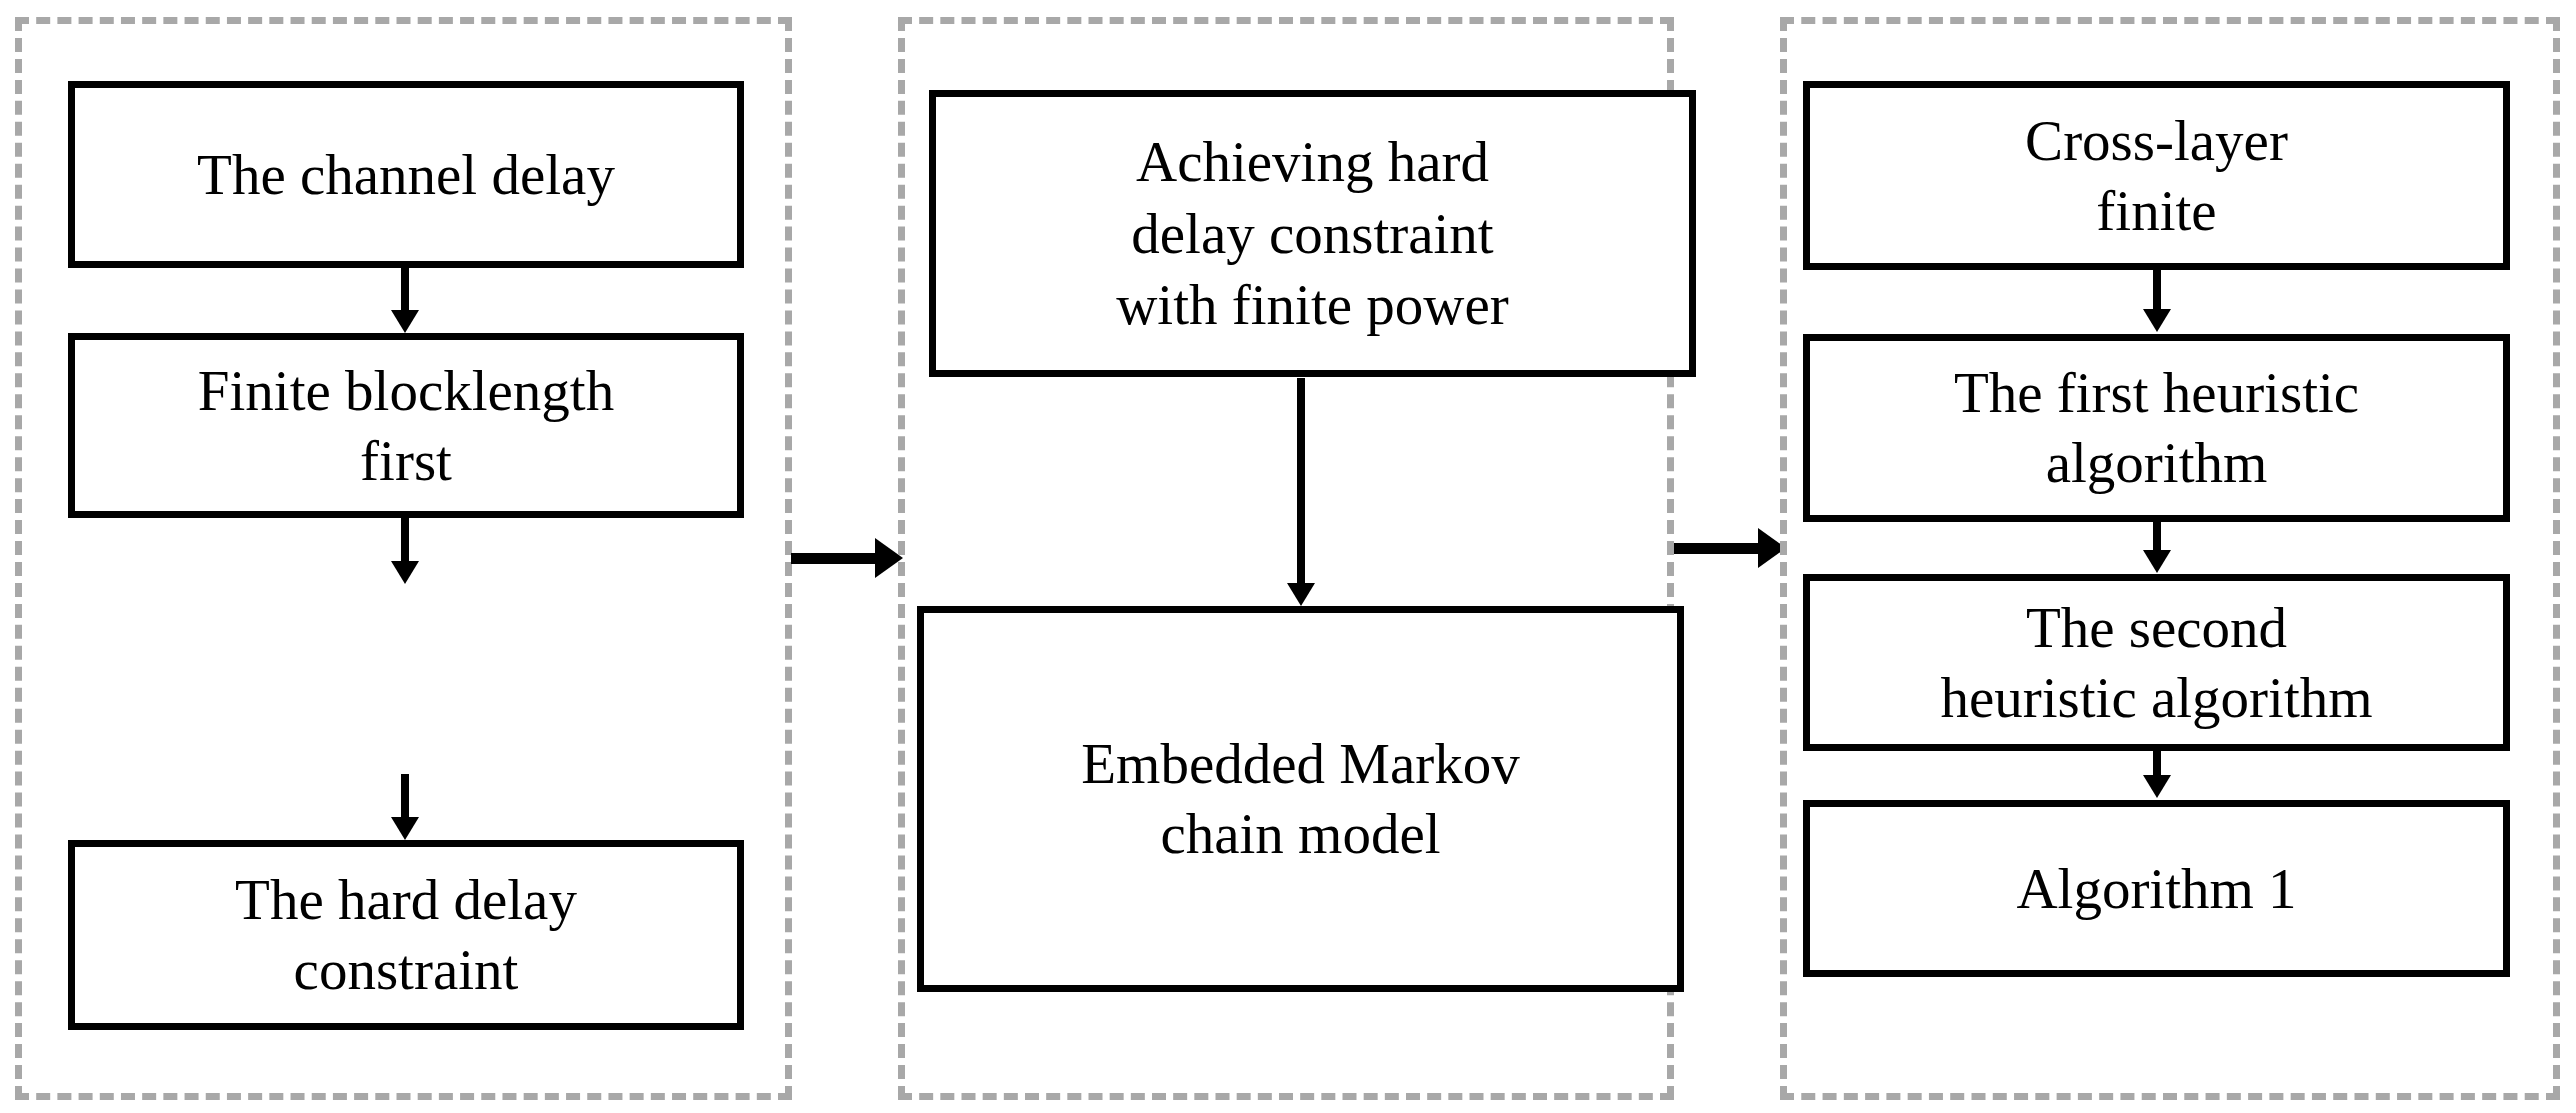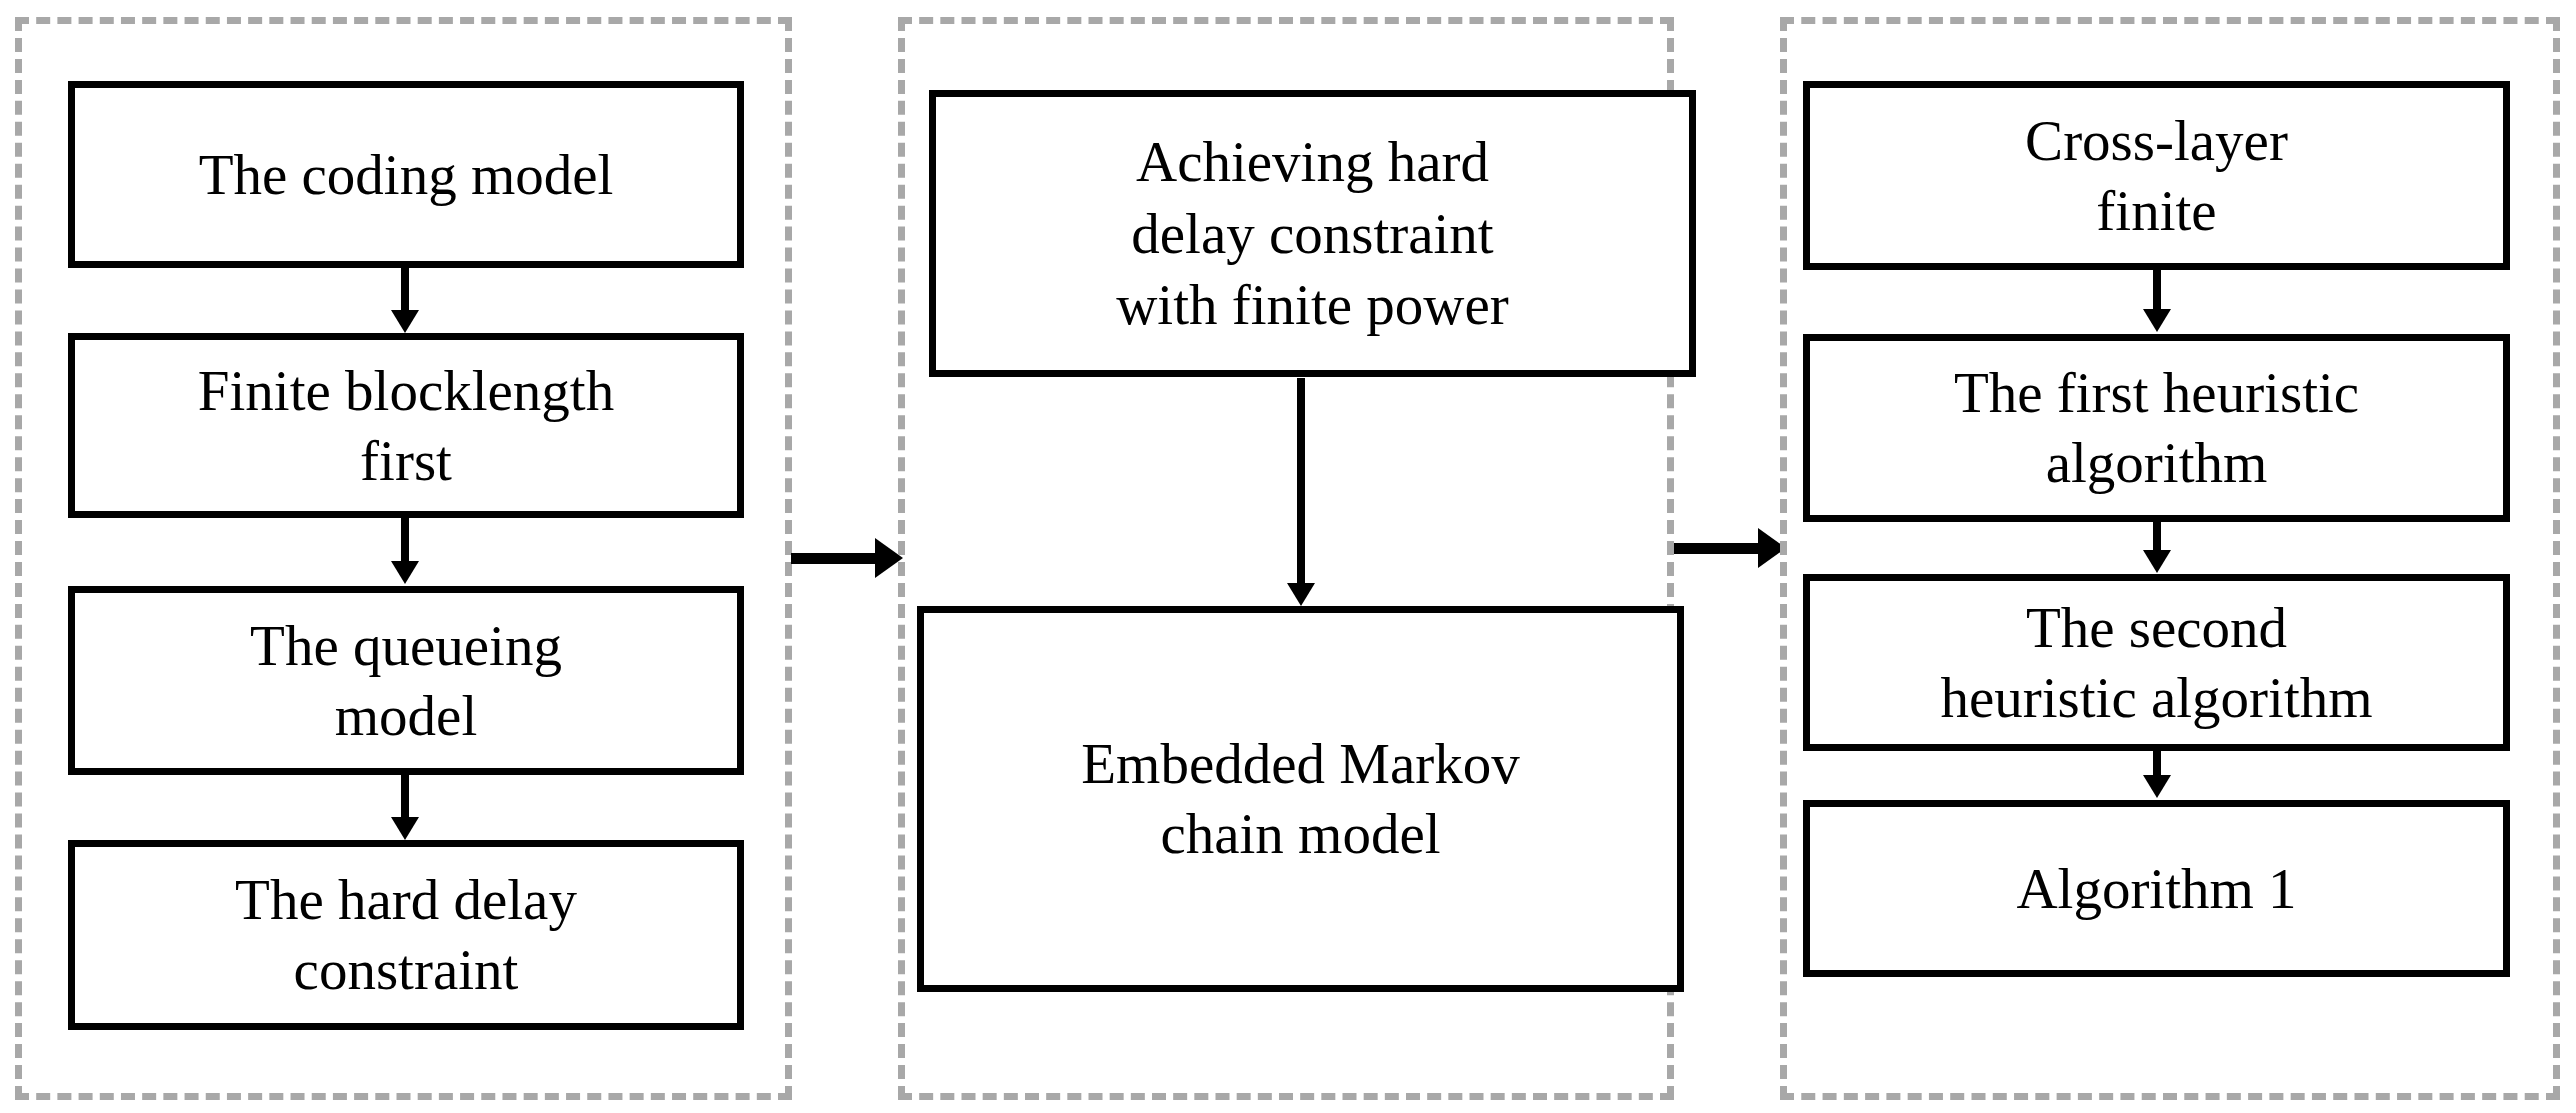--- a/index.html
+++ b/index.html
@@ -82,31 +82,29 @@
     border-left: 28px solid #000000;
   }
 </style>
 </head>
 <body>
 
 <div id="canvas">
 
   <div class="panel" style="left:15.4px; top:17px; width:777px; height:1083px;"></div>
 
-  <div class="node" style="left:68px; top:81px; width:676px; height:187px;">The coding model</div>
+  <div class="node" style="left:68px; top:81px; width:676px; height:187px;">The channel delay</div>
 
   <div class="v-arrow" style="left:401px; top:268px; height:45px;"></div>
 
   <div class="node two-line" style="left:68px; top:333px; width:676px; height:185px;">Finite blocklength
 first</div>
 
   <div class="v-arrow" style="left:401px; top:518px; height:46px;"></div>
 
-  <div class="node two-line" style="left:68px; top:586px; width:676px; height:189px;">The queueing
-model</div>
 
   <div class="v-arrow" style="left:401px; top:774px; height:46px;"></div>
 
   <div class="node two-line" style="left:68px; top:840px; width:676px; height:190px;">The hard delay
 constraint</div>
 
   <div class="h-arrow" style="left:791px; top:553px; width:86px;"></div>
 
   <div class="panel" style="left:898px; top:17px; width:776px; height:1083px;"></div>
 

